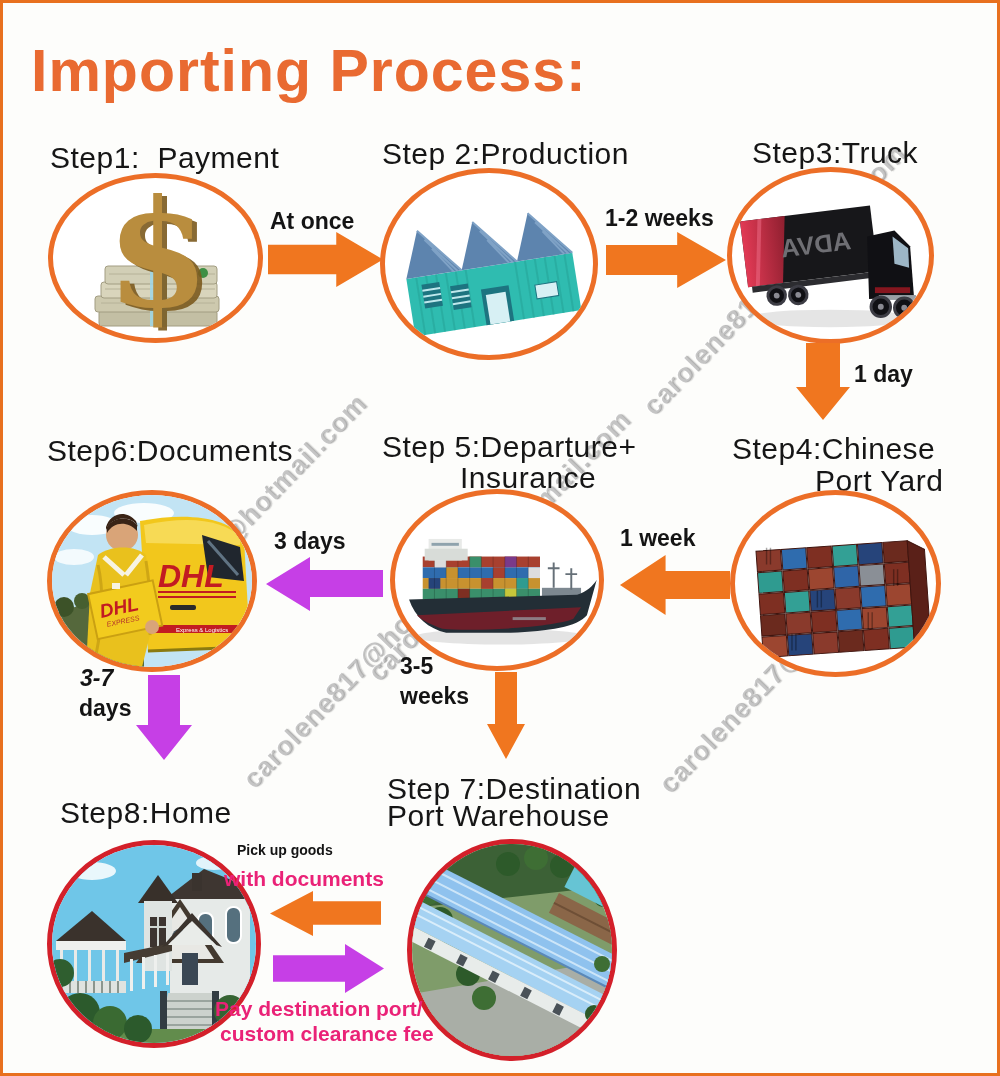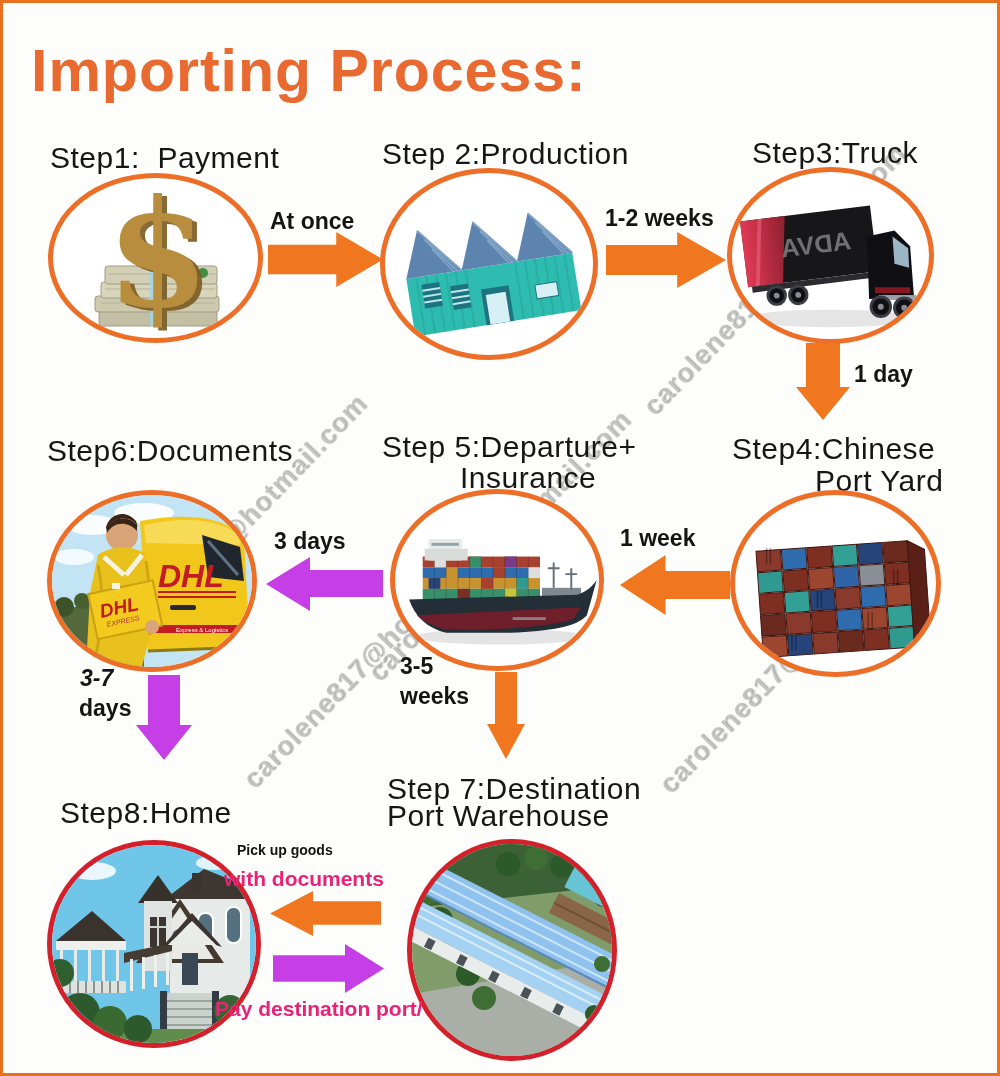--- a/index.html
+++ b/index.html
@@ -393,14 +393,15 @@
     <svg viewBox="0 0 113 46" preserveAspectRatio="none">
         <polygon class="fill-orange" points="113,11 45,11 45,1 2,23 45,45 45,34 113,34"></polygon>
       </svg>
   </div>
   <div class="arrow" style="left:270px;top:941px;width:112px;height:49px;">
     <svg viewBox="0 0 112 48" preserveAspectRatio="none">
         <polygon class="fill-purple" points="0,11 72,11 72,0 111,24 72,48 72,37 0,37"></polygon>
       </svg>
   </div>
   <div class="abs note-pink" style="left:212px;top:994px;">Pay destination port/</div>
+  <div class="abs note-pink" style="left:217px;top:1019px;">custom clearance fee</div>
 
 </div>
 
 </body></html>

